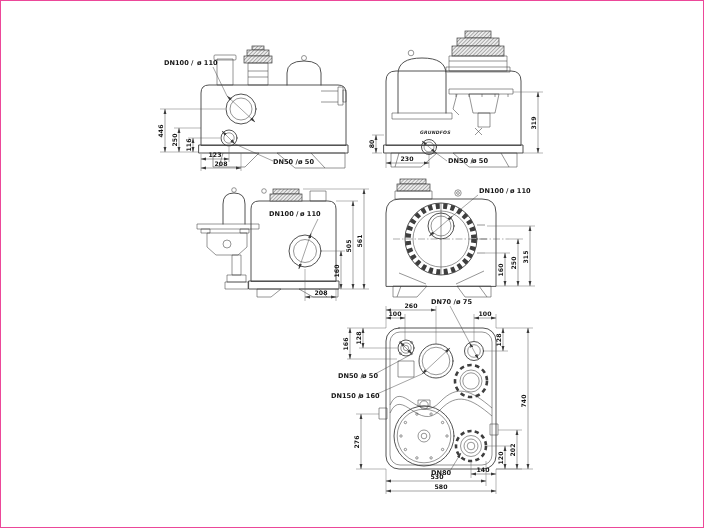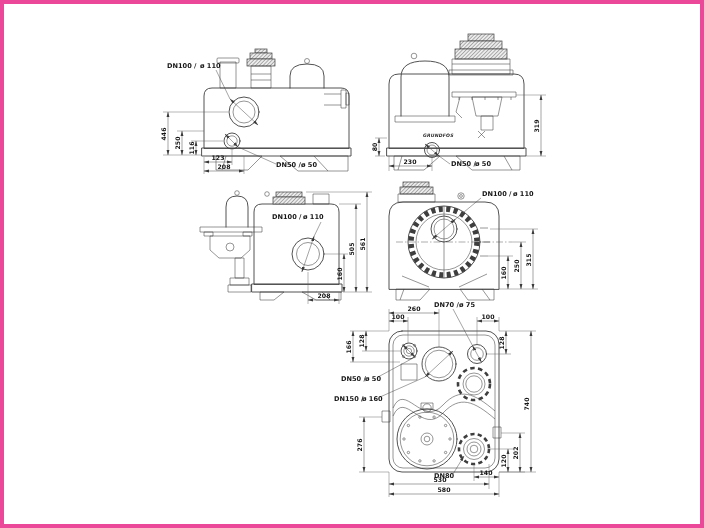--- a/index.html
+++ b/index.html
@@ -1,16 +1,16 @@
 <!DOCTYPE html>
 <html><head>
 <meta charset="utf-8">
 <style>
   html,body{margin:0;padding:0;background:#fff;}
-  .canvas{width:704px;height:528px;background:#ffffff;border:4px solid #ec4899;box-sizing:border-box;overflow:hidden;}
+  .canvas{width:704px;height:528px;background:#ffffff;border:1px solid #ec4899;box-sizing:border-box;overflow:hidden;}
   svg{display:block;}
   .o{stroke:#3e3e3e;fill:none;stroke-width:0.9;stroke-linejoin:round;stroke-linecap:round;}
   .t{stroke:#3e3e3e;fill:none;stroke-width:0.55;stroke-linejoin:round;}
   .d{stroke:#4a4a4a;fill:none;stroke-width:0.5;}
   .e{stroke:#606060;fill:none;stroke-width:0.45;}
   .h{fill:url(#hatch);stroke:#3e3e3e;stroke-width:0.7;}
   .gear{stroke:#3e3e3e;fill:none;}
   .cl{stroke:#4a4a4a;fill:none;stroke-width:0.45;stroke-dasharray:7 2 1.5 2;}
   .dimtxt{font-family:"DejaVu Sans",sans-serif;font-size:6.2px;font-weight:bold;fill:#151515;}
   .lbl{font-family:"DejaVu Sans",sans-serif;font-size:6.6px;font-weight:bold;fill:#151515;}

